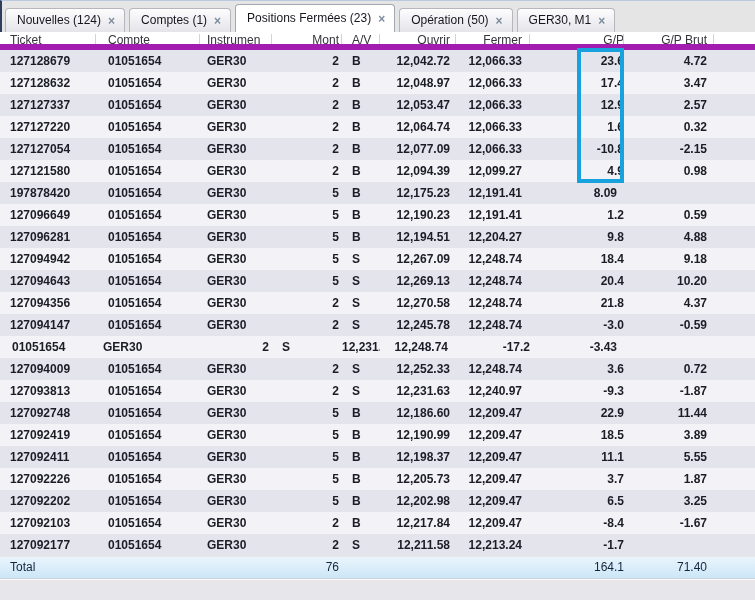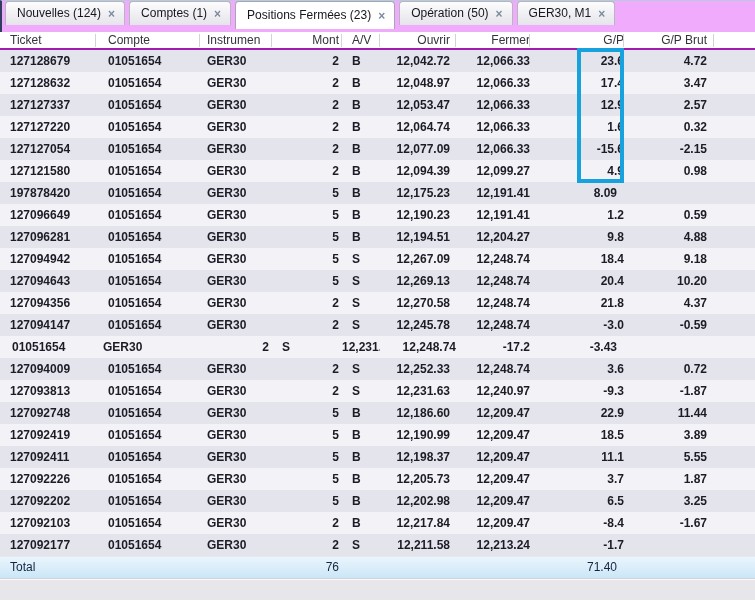--- a/index.html
+++ b/index.html
@@ -4,23 +4,23 @@
 <style>
   * { margin:0; padding:0; box-sizing:border-box; }
   html,body { width:755px; height:601px; overflow:hidden; }
   body {
     font-family:"Liberation Sans","DejaVu Sans",sans-serif;
     font-size:12px; color:#1c1c26; background:#ffffff; position:relative;
   }
 
   
   .tabbar {
-    height:32px; background:#f0abfc;
+    height:32px; background:#e5e5e5;
     border-top:1px solid #b9cadf; border-left:2px solid #2f3e5e;
-    display:flex; padding-left:3px;
+    display:flex; align-items:flex-end; padding-left:3px;
   }
   .tab {
     display:flex; align-items:center; gap:7px;
     height:24px; margin-right:4px; margin-bottom:0;
     padding:0 9px 1px 11px;
     background:linear-gradient(#fdfdfe,#e4e4ea);
     border:1px solid #b6b6be; border-bottom:none;
     border-radius:4px 4px 0 0;
     color:#16161e; white-space:nowrap; cursor:default;
   }
@@ -35,27 +35,27 @@
 
   
   .grid {
     display:grid;
     grid-template-columns:96px 104px 72px 70px 38px 76px 74px 94px 90px 1fr;
   }
   .cell { overflow:hidden; white-space:nowrap; }
   .al { text-align:left; }  .ar { text-align:right; }
   .c0 { padding-left:10px; } .c1 { padding-left:12px; } .c2 { padding-left:7px; }
   .c3 { padding-right:3px; } .c4 { padding-left:10px; }
-  .c5 { padding-right:6px; } .c6 { }
+  .c5 { padding-right:6px; } .c6 { padding-right:8px; }
   .c7 { } .c8 { padding-right:7px; }
 
   
   .header-row {
     height:18px; line-height:17px; background:#ffffff;
-    border-bottom:2px solid #a21caf; color:#33333b;
+    border-bottom:6px solid #a21caf; color:#33333b;
   }
   .header-row .cell { position:relative; cursor:default; }
   .header-row .cell::after {
     content:''; position:absolute; right:0; top:2px; height:13px; width:1px;
     background:#d2d2d8;
   }
   .header-row .cell.filler::after { display:none; }
 
   
   .row { height:22px; line-height:22px;font-weight:bold; }
@@ -170,21 +170,21 @@
       <div class="cell"></div>
     </div>
     <div class="grid row">
       <div class="cell al c0">127127054</div>
       <div class="cell al c1">01051654</div>
       <div class="cell al c2">GER30</div>
       <div class="cell ar c3">2</div>
       <div class="cell al c4">B</div>
       <div class="cell ar c5">12,077.09</div>
       <div class="cell ar c6">12,066.33</div>
-      <div class="cell ar c7">-15.6</div>
+      <div class="cell ar c7">-10.8</div>
       <div class="cell ar c8">-2.15</div>
       <div class="cell"></div>
     </div>
     <div class="grid row">
       <div class="cell al c0">127121580</div>
       <div class="cell al c1">01051654</div>
       <div class="cell al c2">GER30</div>
       <div class="cell ar c3">2</div>
       <div class="cell al c4">B</div>
       <div class="cell ar c5">12,094.39</div>
@@ -397,19 +397,20 @@
   </div>
 
 <div class="grid total-row">
   <div class="cell al c0">Total</div>
   <div class="cell"></div>
   <div class="cell"></div>
   <div class="cell ar c3">76</div>
   <div class="cell"></div>
   <div class="cell"></div>
   <div class="cell"></div>
+  <div class="cell ar c7">164.1</div>
   <div class="cell ar c8">71.40</div>
   <div class="cell"></div>
 </div>
 
 <div class="bottom-filler"></div>
 
 <div class="gp-highlight" id="gp-highlight" style="border-color: rgb(23, 162, 222);"></div>
 
 </body></html>

